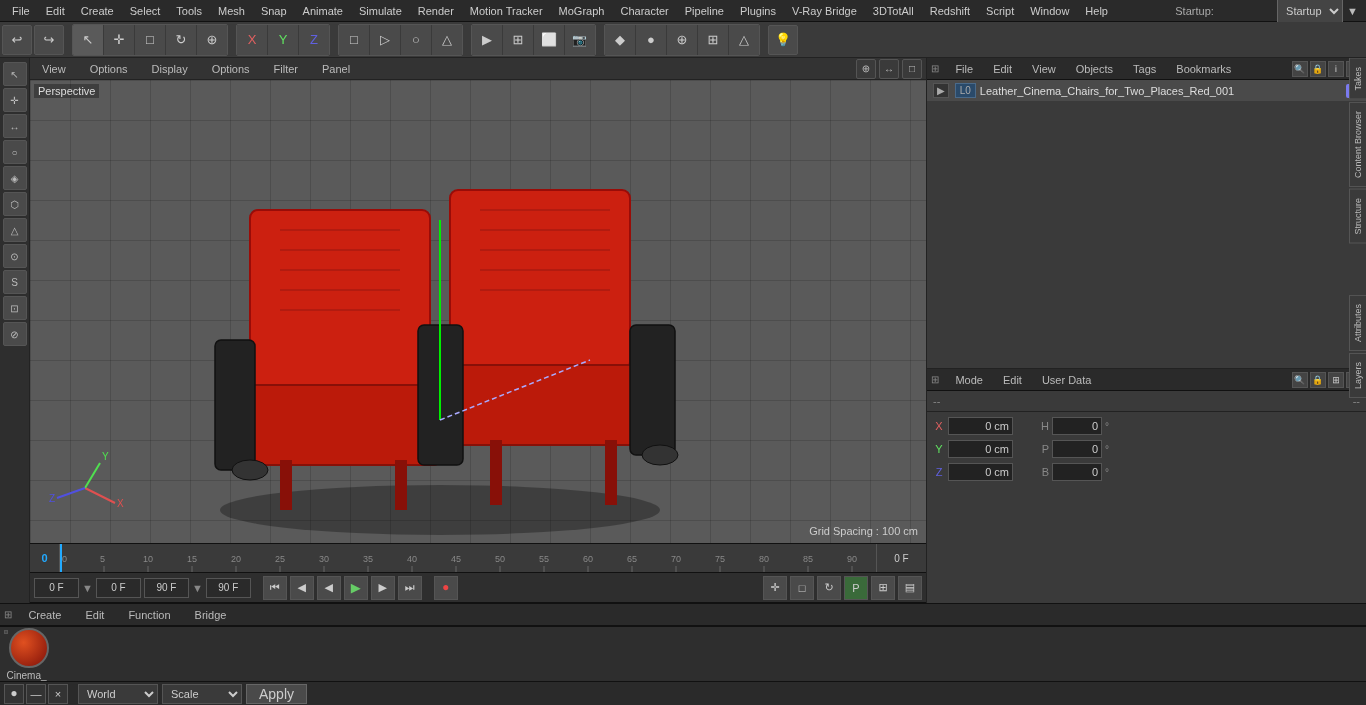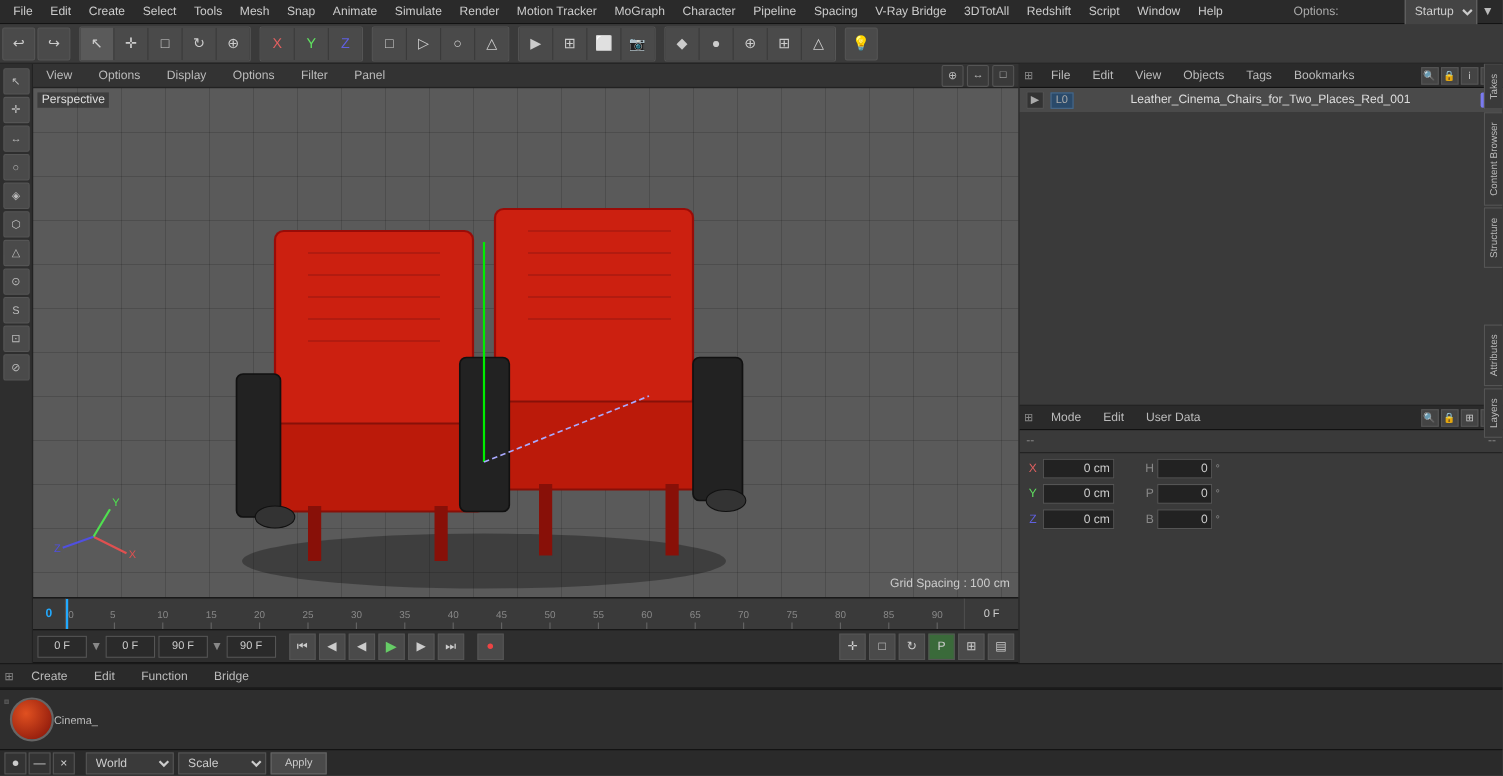--- a/index.html
+++ b/index.html
@@ -253,21 +253,21 @@
       color: #ccc;
       font-size: 11px;
       height: 20px;
       padding: 0 4px;
       min-width: 80px;
     }
     .apply-btn {
       background: #4a4a4a;
       border: 1px solid #666;
       color: #ccc;
-      font-size: 10px;
+      font-size: 14px;
       height: 20px;
       padding: 0 12px;
       cursor: pointer;
     }
 
     
     #material-bar {
       height: 55px;
       background: #2e2e2e;
       border-top: 1px solid #111;
@@ -285,20 +285,21 @@
       cursor: pointer;
     }
     .mat-label {
       font-size: 10px;
       color: #bbb;
       text-align: center;
       margin-top: 2px;
     }
     .mat-item {
       display: flex;
+      flex-direction: column;
       align-items: center;
     }
 
     
     #app {
       width: 1366px;
       height: 705px;
       display: flex;
       flex-direction: column;
       overflow: hidden;
@@ -377,28 +378,28 @@
     <span class="menu-item">Tools</span>
     <span class="menu-item">Mesh</span>
     <span class="menu-item">Snap</span>
     <span class="menu-item">Animate</span>
     <span class="menu-item">Simulate</span>
     <span class="menu-item">Render</span>
     <span class="menu-item">Motion Tracker</span>
     <span class="menu-item">MoGraph</span>
     <span class="menu-item">Character</span>
     <span class="menu-item">Pipeline</span>
-    <span class="menu-item">Spacing</span>
+    <span class="menu-item">Plugins</span>
     <span class="menu-item">V-Ray Bridge</span>
     <span class="menu-item">3DTotAll</span>
     <span class="menu-item">Redshift</span>
     <span class="menu-item">Script</span>
     <span class="menu-item">Window</span>
     <span class="menu-item">Help</span>
-    <span style="margin-left:auto; color:#aaa; font-size:11px; padding-right:4px;">Options:</span>
+    <span style="margin-left:auto; color:#aaa; font-size:11px; padding-right:4px;">Startup:</span>
     <select id="layout-select">
       <option>Startup</option>
     </select>
     <span style="font-size:11px; color:#bbb; padding:0 4px; cursor:pointer;">▼</span>
   </div>
 
   <div id="toolbar">
     <div class="toolbar-btn">↩</div>
     <div class="toolbar-btn">↪</div>
     <div class="toolbar-separator"></div>
@@ -630,21 +631,21 @@
             <div style="width:16px;height:16px;background:#444;border:1px solid #555;display:flex;align-items:center;justify-content:center;font-size:9px;cursor:pointer;">🔍</div>
             <div style="width:16px;height:16px;background:#444;border:1px solid #555;display:flex;align-items:center;justify-content:center;font-size:9px;cursor:pointer;">🔒</div>
             <div style="width:16px;height:16px;background:#444;border:1px solid #555;display:flex;align-items:center;justify-content:center;font-size:9px;cursor:pointer;">ℹ</div>
             <div style="width:16px;height:16px;background:#444;border:1px solid #555;display:flex;align-items:center;justify-content:center;font-size:9px;cursor:pointer;">⊞</div>
           </span>
         </div>
 
         <div style="display:flex; align-items:center; padding:3px 6px; background:#4a4a4a; gap:4px; cursor:pointer;">
           <span style="color:#aaa; font-size:10px; background:#333; border:1px solid #555; padding:1px 3px; margin-right:2px;">▶</span>
           <span style="color:#aaa; font-size:10px; background:#2a4a6a; border:1px solid #4a6a8a; padding:1px 4px;">L0</span>
-          <span style="flex:1; color:#ddd; font-size:11px;margin-left:48px;">Leather_Cinema_Chairs_for_Two_Places_Red_001</span>
+          <span style="flex:1; color:#ddd; font-size:11px;">Leather_Cinema_Chairs_for_Two_Places_Red_001</span>
           <div style="width:14px; height:14px; background:#7a7aee; border-radius:2px;"></div>
         </div>
 
         <div style="flex:1; background:#3a3a3a;"></div>
       </div>
 
       <div style="flex:1; background:#3a3a3a; display:flex; flex-direction:column; border-top:1px solid #222;">
         <div style="display:flex; background:#2a2a2a; height:22px; align-items:center; padding:0 4px; gap:4px; border-bottom:1px solid #111;">
           <span style="color:#888; font-size:10px; margin-right:4px;">⊞</span>
           <span class="viewport-tab">Mode</span>

